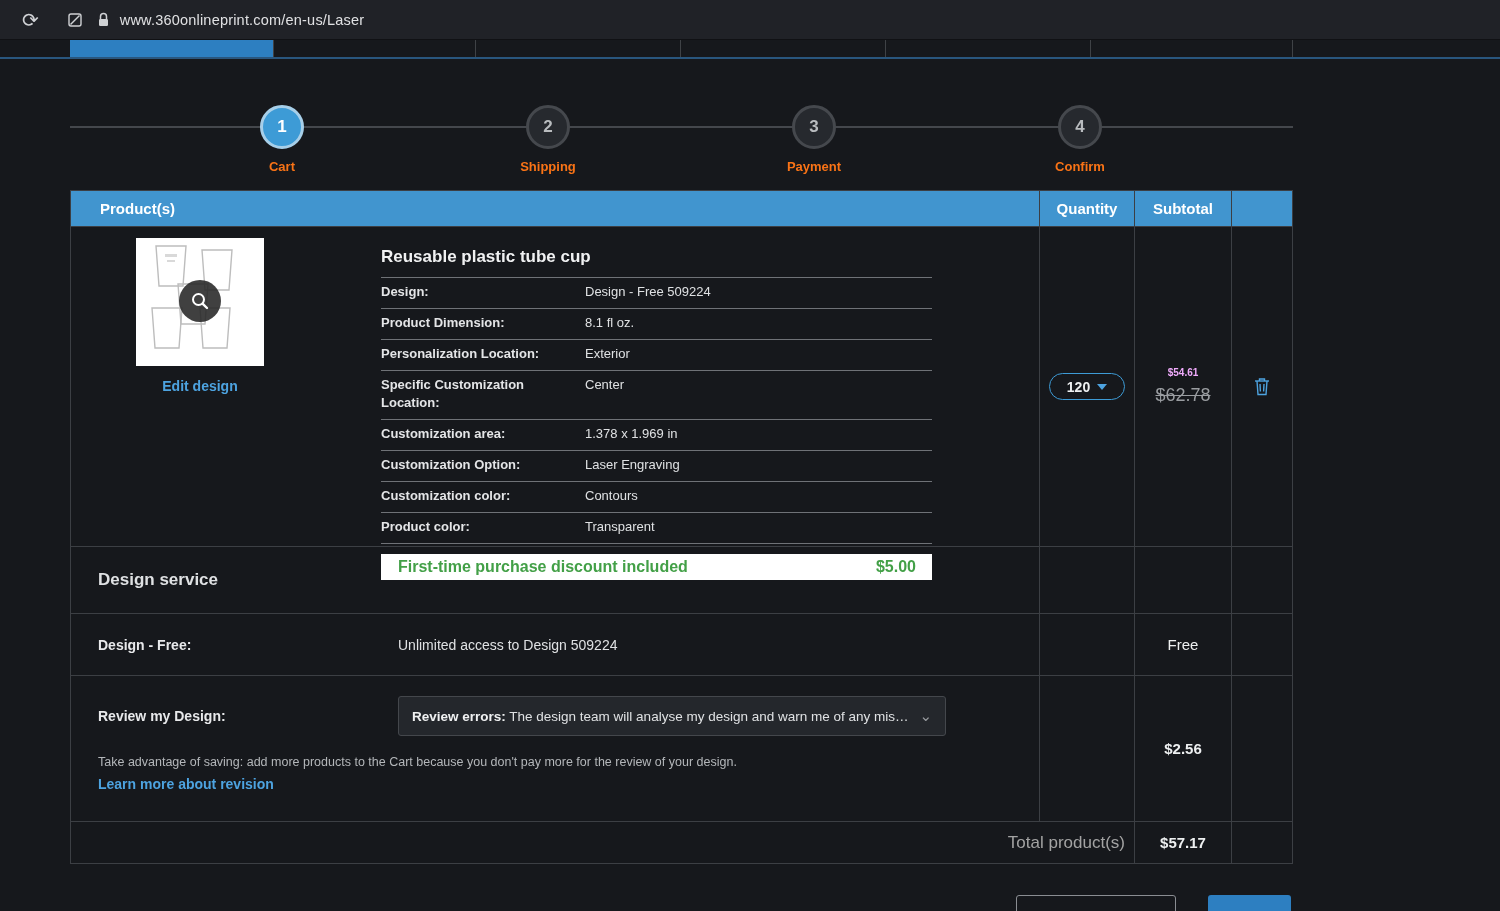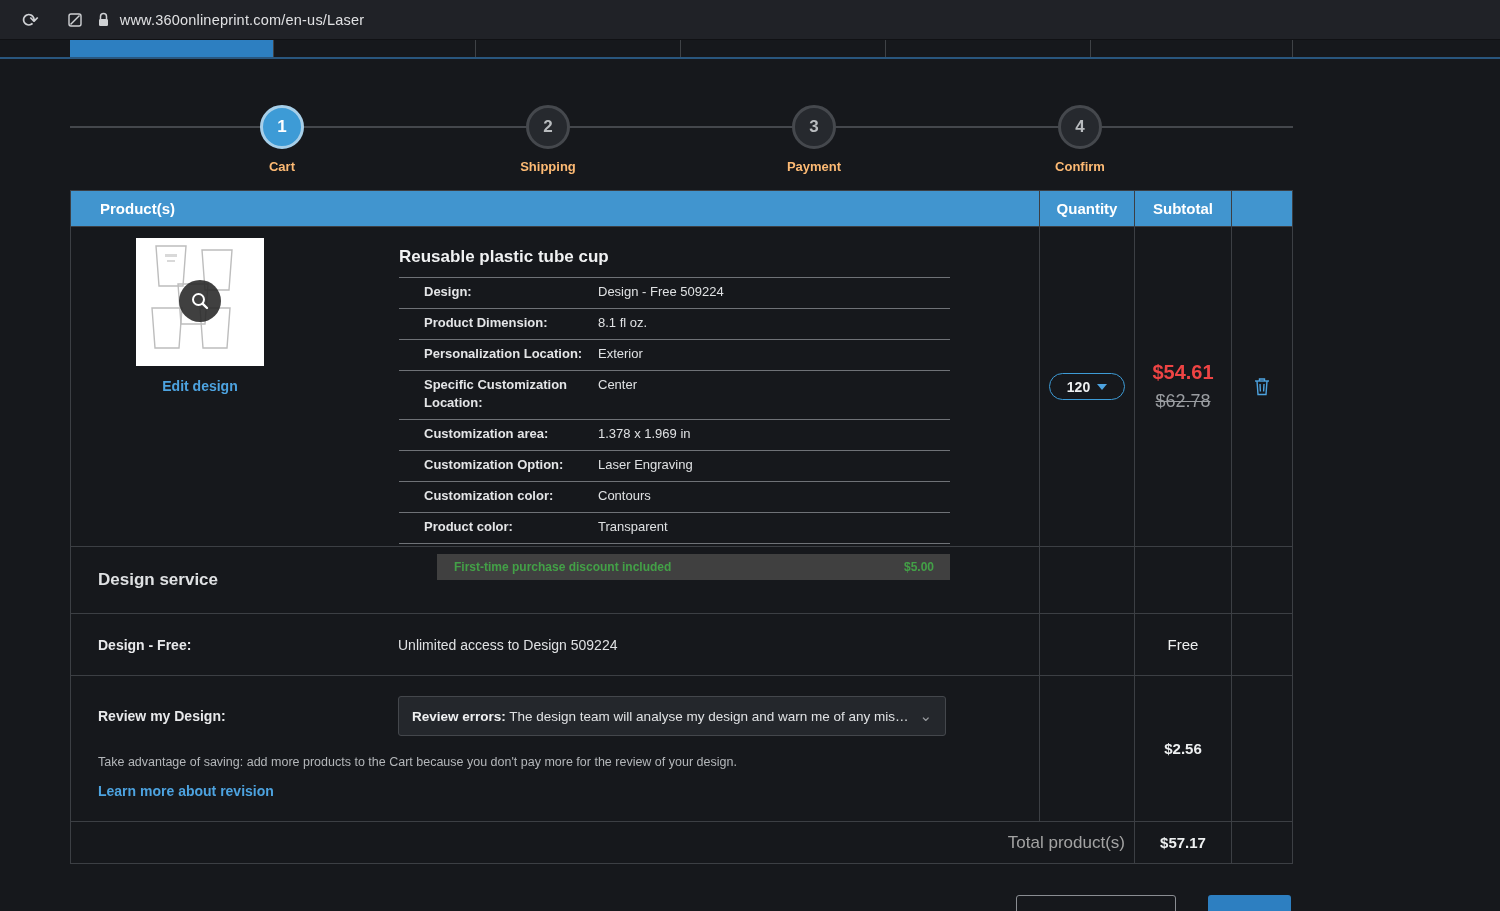--- a/index.html
+++ b/index.html
@@ -30,21 +30,21 @@
   
   .step-line { position:absolute; top:86px; left:70px; width:1223px; height:2px; background:#44474c; }
   .step { position:absolute; width:120px; text-align:center; }
   .step-circle {
     width:44px; height:44px; border-radius:50%; margin:0 auto;
     background:#26292e; border:3px solid #45484d; color:#b9bcbf;
     font-size:17px; font-weight:bold; display:flex; align-items:center; justify-content:center;
     cursor:pointer;
   }
   .step.active .step-circle { background:#3d9bd6; border-color:#a7cfe9; color:#ffffff; }
-  .step-label { margin-top:10px; font-size:13px; font-weight:bold; color:#fdba74; }
+  .step-label { margin-top:10px; font-size:13px; font-weight:bold; color:#f97316; }
   .step1 { left:222px; top:65px; } .step2 { left:488px; top:65px; }
   .step3 { left:754px; top:65px; } .step4 { left:1020px; top:65px; }
   
   .cart-table { position:absolute; top:150px; left:70px; width:1223px; border:1px solid #3c3f44; }
   .trow { display:grid; grid-template-columns:968px 95px 97px 61px; border-top:1px solid #3c3f44; }
   .trow:first-child { border-top:none; }
   .tcell { border-left:1px solid #3c3f44; position:relative; }
   .tcell:first-child { border-left:none; }
   .thead { background:#4195cf; height:35px; border-top:none; }
   .thead .tcell { display:flex; align-items:center; font-size:15px; font-weight:bold; color:#ffffff; border-left:1px solid #3c3f44; }
@@ -52,39 +52,39 @@
   .thead .tc-center { justify-content:center; }
   
   .row-product { height:320px; }
   .thumb-wrap { position:absolute; left:65px; top:11px; width:128px; }
   .thumb { width:128px; height:128px; background:#ffffff; position:relative; }
   .zoom-badge {
     position:absolute; left:43px; top:42px; width:42px; height:42px; border-radius:50%;
     background:rgba(38,38,38,.88); display:flex; align-items:center; justify-content:center; cursor:pointer;
   }
   .edit-link { display:block; margin-top:12px; text-align:center; color:#4da3e0; font-size:14px; font-weight:bold; text-decoration:none; cursor:pointer; }
-  .details { position:absolute; left:328px; top:20px; width:551px; }
+  .details { position:absolute; left:310px; top:20px; width:551px; }
   .prod-name { font-size:17px; font-weight:bold; color:#f0f1f2; padding-bottom:10px; border-bottom:1px solid #6f7277; }
   .spec-row { display:flex; padding:5px 0 6px 0; border-bottom:1px solid #6f7277; }
-  .spec-label { width:174px; font-size:13px; font-weight:bold; color:#e4e5e7; line-height:1.45; padding-right:14px;margin-left:25px; }
+  .spec-label { width:204px; font-size:13px; font-weight:bold; color:#e4e5e7; line-height:1.45; padding-right:14px; }
   .spec-value { flex:1; font-size:13px; color:#dfe1e3; line-height:1.45; }
   .discount-bar {
-    margin-top:10px; height:26px; background:#404040; display:flex; align-items:center;
+    margin-top:10px; height:26px; background:#ffffff; display:flex; align-items:center;
     justify-content:space-between; padding:0 16px 0 17px;
-    color:#43a047; font-size:12px; font-weight:bold;margin-left:38px;
+    color:#43a047; font-size:16px; font-weight:bold;
   }
   .qty-cell { display:flex; align-items:center; justify-content:center; }
   .qty-select {
     width:76px; height:27px; border:1.5px solid #3d9bd6; border-radius:14px; background:#16181c;
     color:#eef0f1; font-size:14px; font-weight:bold; display:flex; align-items:center; justify-content:center;
     gap:7px; cursor:pointer;
   }
   .caret-down { width:0; height:0; border-left:5px solid transparent; border-right:5px solid transparent; border-top:6px solid #4da3e0; }
   .subtotal-cell { display:flex; flex-direction:column; align-items:center; justify-content:center; gap:7px; }
-  .price-now { font-size:20px; font-weight:bold; color:#ef4444; }
+  .price-now { font-size:10px; font-weight:bold; color:#f0abfc; }
   .price-old { font-size:18px; color:#9a9da1; text-decoration:line-through; }
   .trash-cell { display:flex; align-items:center; justify-content:center; }
   .trash-btn { cursor:pointer; display:flex; }
   
   .row-service { height:67px; }
   .service-title { display:flex; align-items:center; padding-left:27px; font-size:17px; font-weight:bold; color:#dfe1e3; }
   
   .row-free { height:62px; }
   .free-main { display:flex; align-items:center; padding-left:27px; }
   .free-label { width:300px; font-size:14px; font-weight:bold; color:#e8e9eb; }
@@ -97,21 +97,21 @@
   .review-top { display:flex; align-items:flex-start; }
   .review-label { width:300px; font-size:14px; font-weight:bold; color:#e8e9eb; padding-top:12px; }
   .review-select {
     width:548px; height:40px; background:#24272c; border:1px solid #44474c; border-radius:3px;
     display:flex; align-items:center; padding:0 13px; cursor:pointer;
   }
   .review-select .opt-bold { font-size:13.5px; font-weight:bold; color:#f0f1f2; white-space:pre; }
   .review-select .opt-rest { font-size:13.5px; color:#dfe1e3; white-space:pre; overflow:hidden; text-overflow:ellipsis; }
   .sel-chevron { margin-left:auto; color:#9a9da1; font-size:15px; padding-left:8px; }
   .review-note { margin-top:19px; font-size:12.5px; color:#b4b7ba; }
-  .review-link { display:inline-block; margin-top:14px; color:#4da3e0; font-size:14px; font-weight:bold; text-decoration:none; cursor:pointer;text-align:center; }
+  .review-link { display:inline-block; margin-top:7px; color:#4da3e0; font-size:14px; font-weight:bold; text-decoration:none; cursor:pointer;text-align:center; }
   
   .row-total { height:42px; grid-template-columns:1063px 97px 61px; }
   .total-label-cell { display:flex; align-items:center; justify-content:flex-end; padding-right:9px; font-size:17px; font-weight:normal; color:#a3a3a3;text-align:center; }
   
   .btn-outline { position:absolute; left:1016px; top:855px; width:160px; height:40px; border:1px solid #8a8d92; border-radius:3px; background:transparent; cursor:pointer; }
   .btn-blue { position:absolute; left:1208px; top:855px; width:83px; height:40px; border:none; border-radius:3px; background:#2d7fc1; cursor:pointer; }
 </style>
 </head>
 <body>
 

